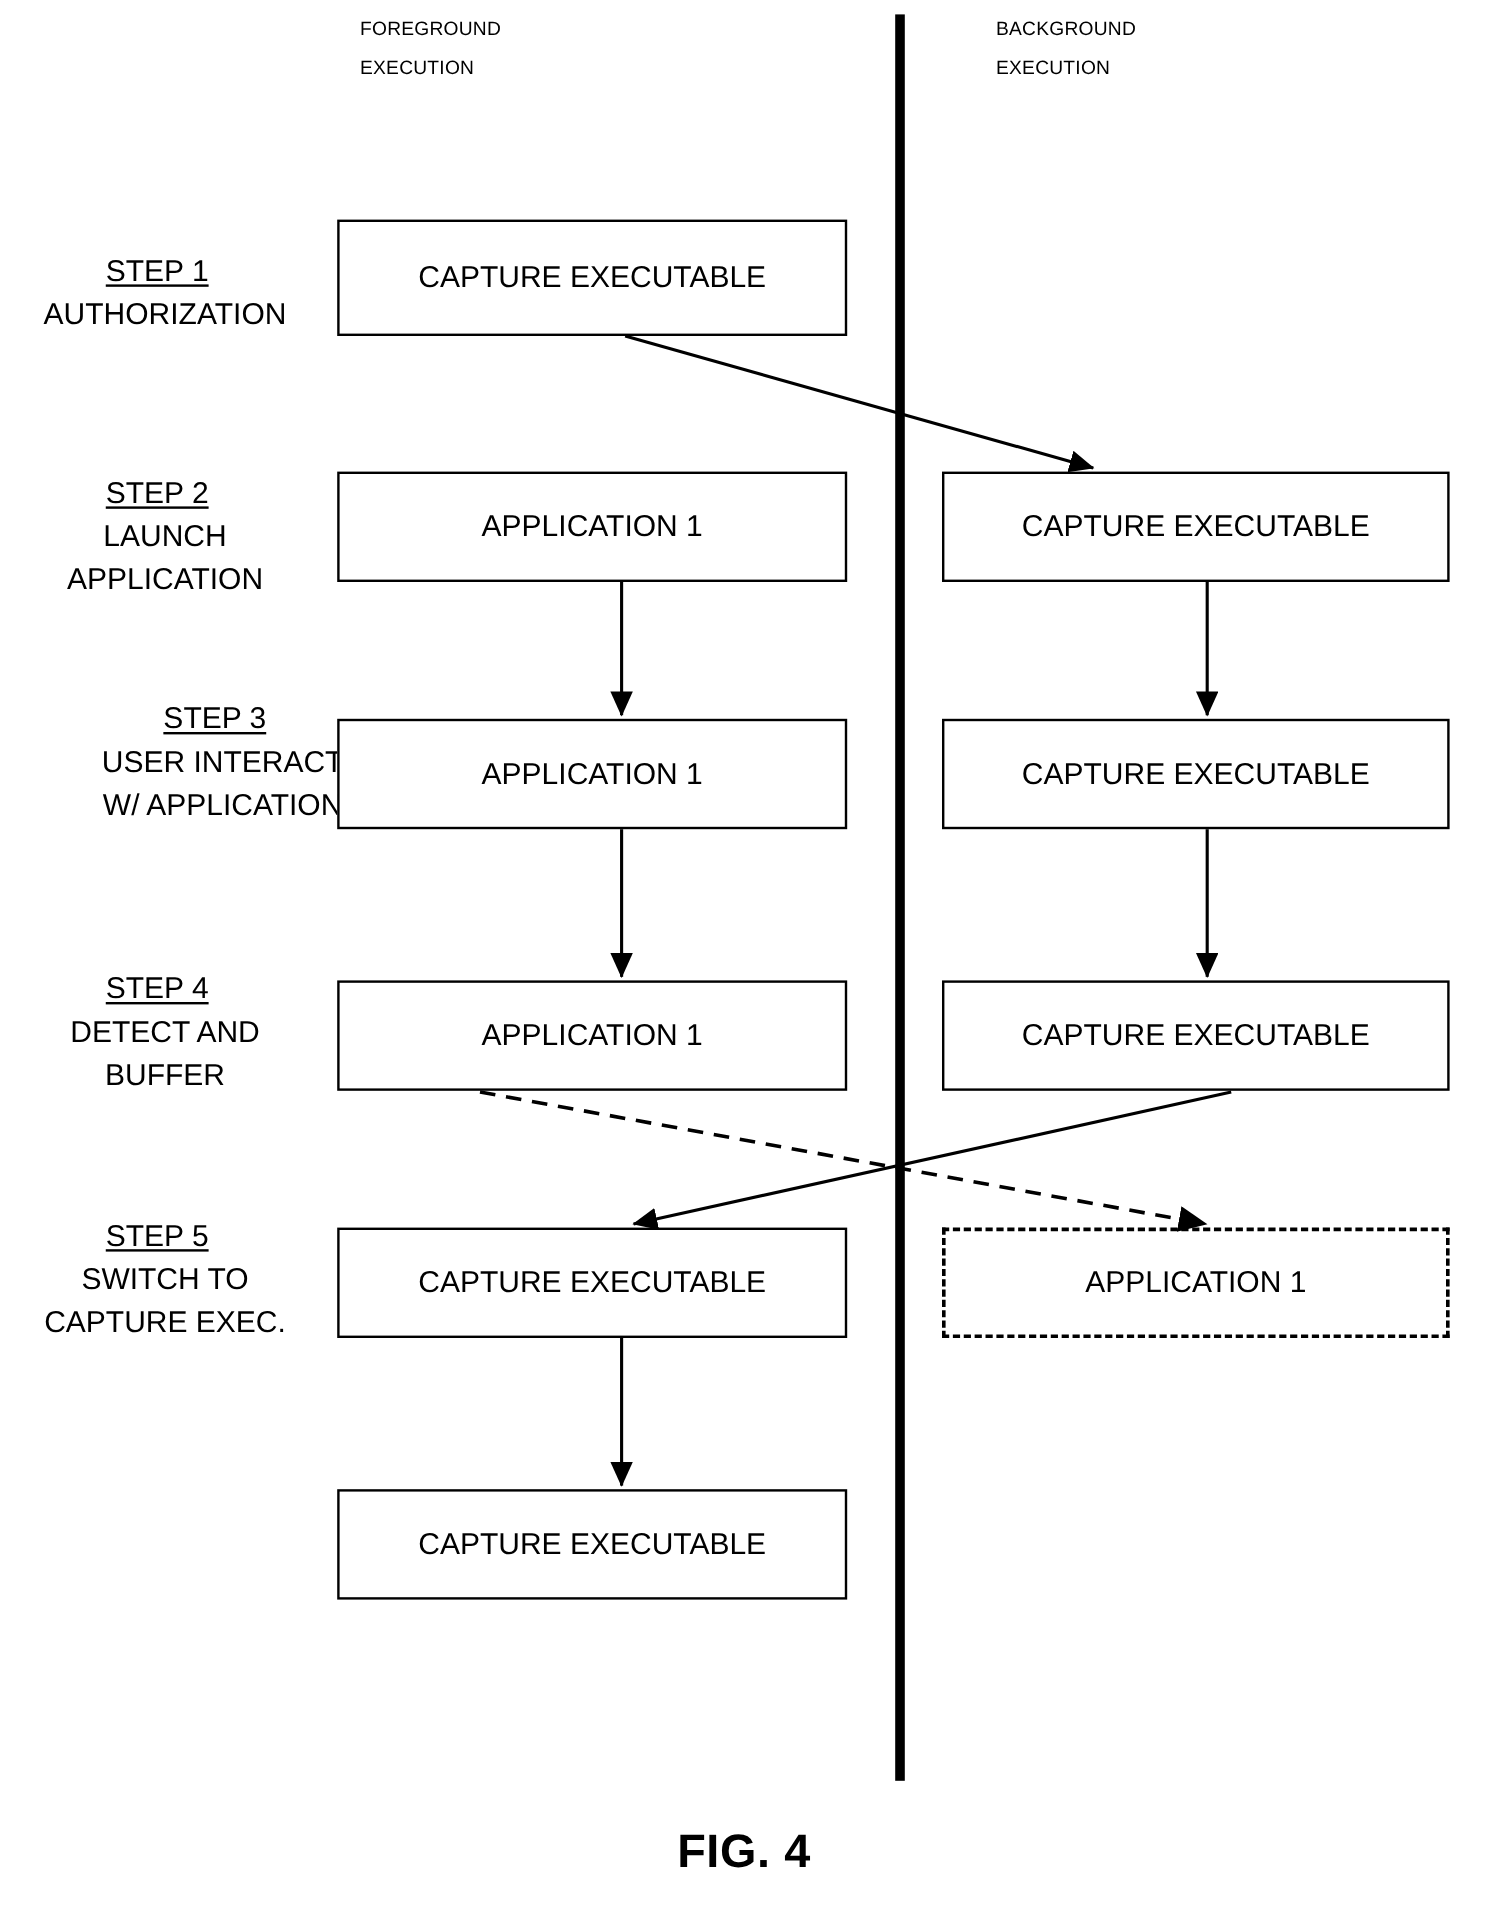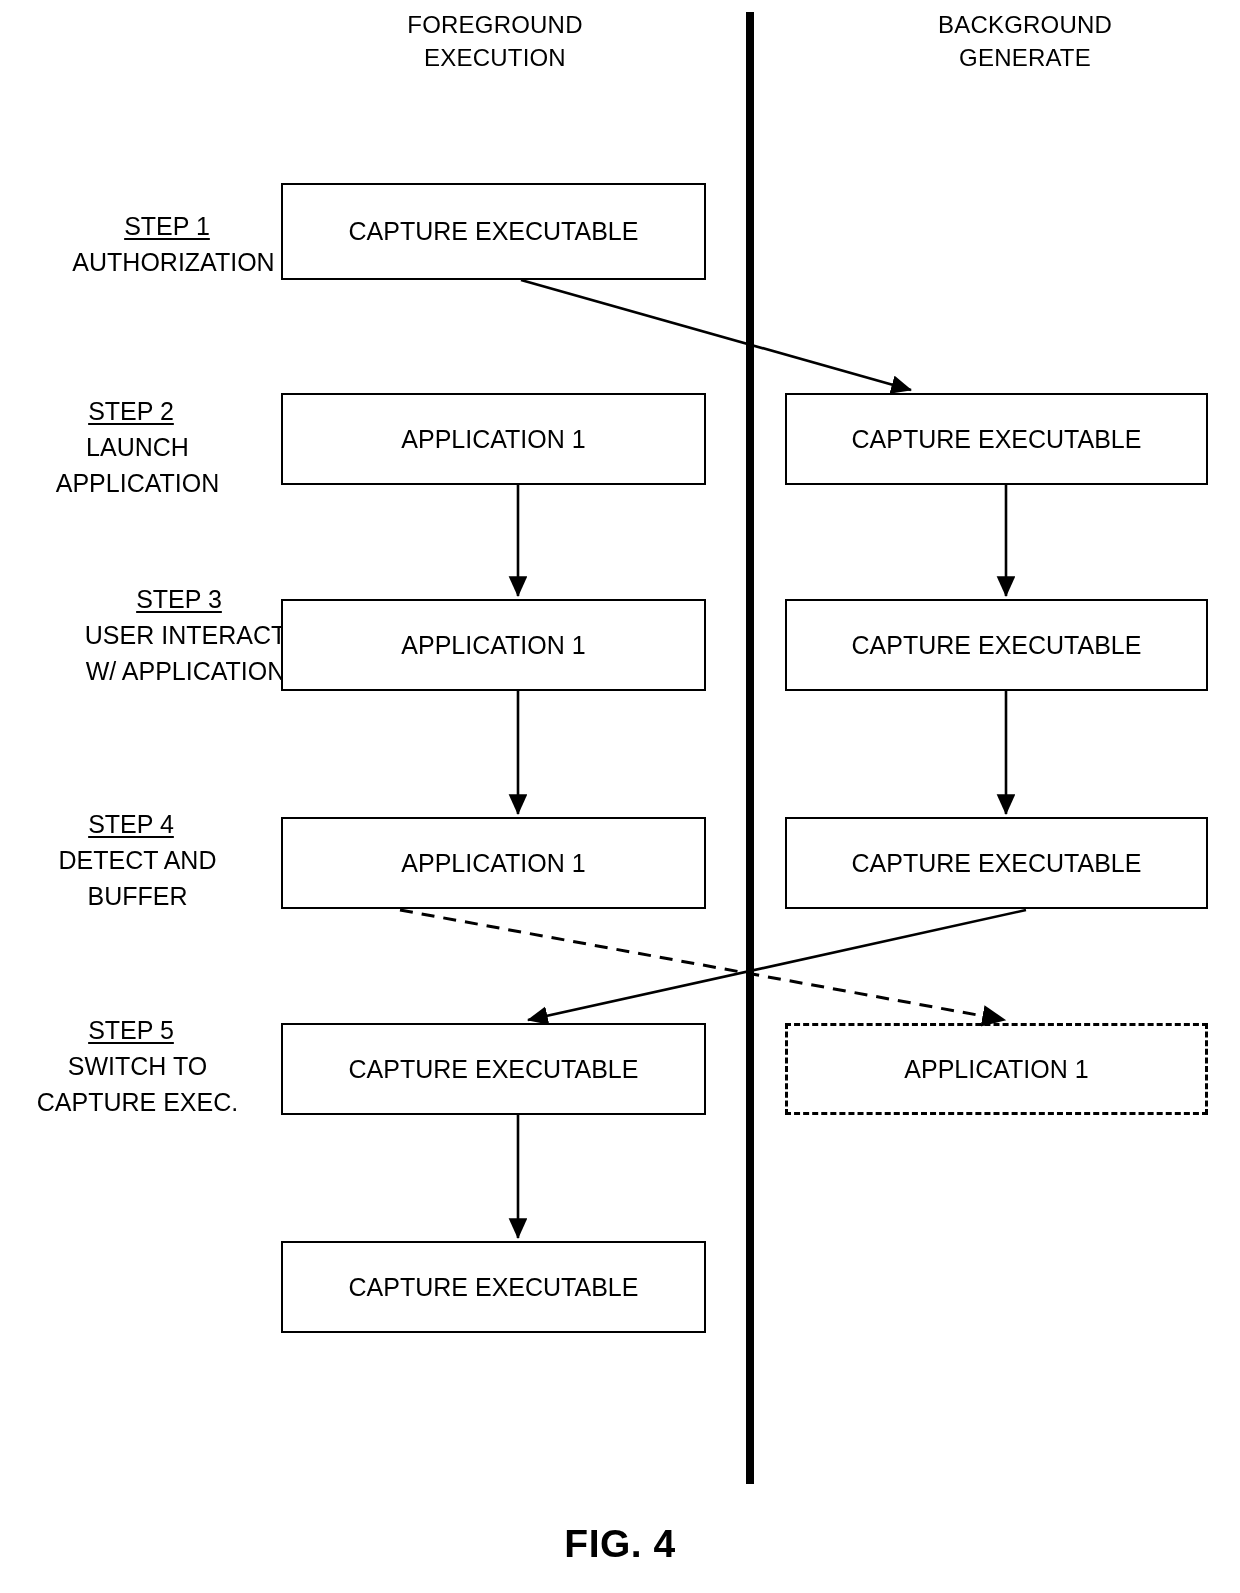--- a/index.html
+++ b/index.html
@@ -15,22 +15,21 @@
   #figure {
     position: relative;
     width: 1240px;
     height: 1593px;
     background: #ffffff;
     overflow: hidden;
   }
   
   .col-header {
     position: absolute;
-    text-align: center;
-    font-size: 24px;
+    font-size: 16px;
     line-height: 33px;
     letter-spacing: 0.2px;
     color: #000;
     white-space: pre-line;
   }
   #header-foreground { left: 300px; top: 8px;  width: 390px; }
   #header-background { left: 830px; top: 8px;  width: 390px; }
 
   
   #divider {
@@ -105,25 +104,25 @@
   }
 </style>
 </head>
 <body>
 
 <div id="figure">
 
   <div class="col-header" id="header-foreground">FOREGROUND
 EXECUTION</div>
   <div class="col-header" id="header-background">BACKGROUND
-GENERATE</div>
+EXECUTION</div>
 
   <div id="divider"></div>
 
-  <div class="step-label" style="top:208px;padding-left:36px;">
+  <div class="step-label" style="top:208px;">
     <span class="step-num">STEP 1</span>
     <span class="step-desc">AUTHORIZATION</span>
   </div>
   <div class="step-label" style="top:393px;">
     <span class="step-num">STEP 2</span>
     <span class="step-desc">LAUNCH
 APPLICATION</span>
   </div>
   <div class="step-label" style="top:581px;padding-left:48px;">
     <span class="step-num">STEP 3</span>

